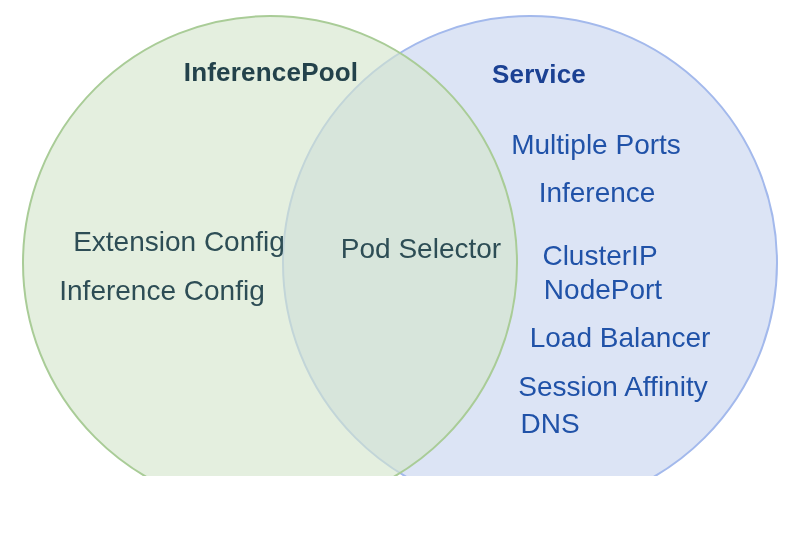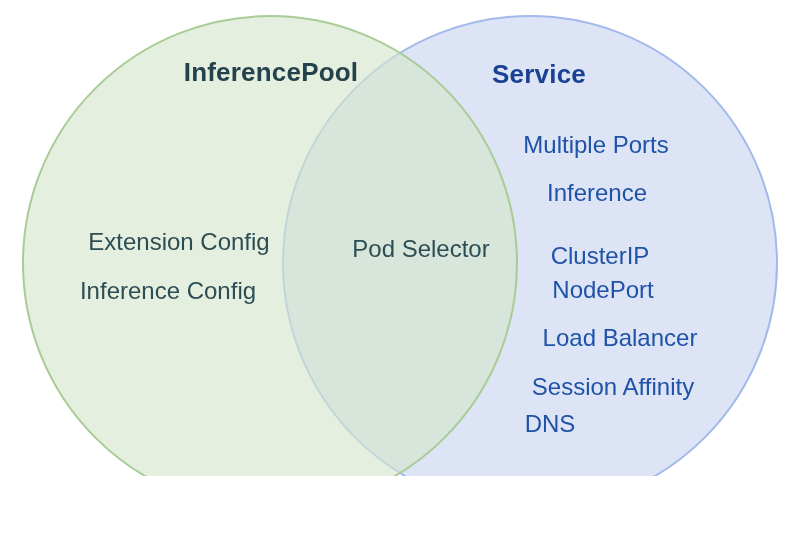--- a/index.html
+++ b/index.html
@@ -33,21 +33,21 @@
     left: 22px;
     background: var(--green-overlay, rgba(212,230,204,0.63));
     border: 2px solid var(--green-border, #a9cc97);
     z-index: 2;
   }
   .label {
     position: absolute;
     z-index: 3;
     transform: translate(-50%, -50%);
     white-space: nowrap;
-    font-size: 24px;
+    font-size: 28px;
     line-height: 1;
   }
   .label.title {
     font-size: 26px;
     font-weight: bold;
     letter-spacing: 0.2px;
   }
   .teal { color: var(--teal-text, #2d4d55); margin-left: 24px; }
   .teal-title { color: var(--teal-title, #23424b); }
   .navy-title { color: var(--navy-title, #1b4193); }
@@ -59,21 +59,21 @@
 <div class="canvas">
 
   <div class="circle blue"></div>
   <div class="circle green"></div>
 
   <div class="label title teal-title" style="left:271px; top:72px;">InferencePool</div>
 
   <div class="label title navy-title" style="left:533px; top:74px;margin-left:6px;">Service</div>
 
   <div class="label teal" style="left:155px; top:242px;">Extension Config</div>
-  <div class="label teal" style="left:144px; top:291px;">Inference Config</div>
+  <div class="label teal" style="left:138px; top:291px;">Inference Config</div>
 
   <div class="label teal" style="left:397px; top:249px;">Pod Selector</div>
 
   <div class="label blue-text" style="left:596px; top:145px;">Multiple Ports</div>
   <div class="label blue-text" style="left:597px; top:193px;">Inference</div>
   <div class="label blue-text" style="left:600px; top:256px;">ClusterIP</div>
   <div class="label blue-text" style="left:603px; top:290px;">NodePort</div>
   <div class="label blue-text" style="left:613px; top:387px;">Session Affinity</div>
   <div class="label blue-text" style="left:620px; top:338px;">Load Balancer</div>
   <div class="label blue-text" style="left:550px; top:424px;">DNS</div>

